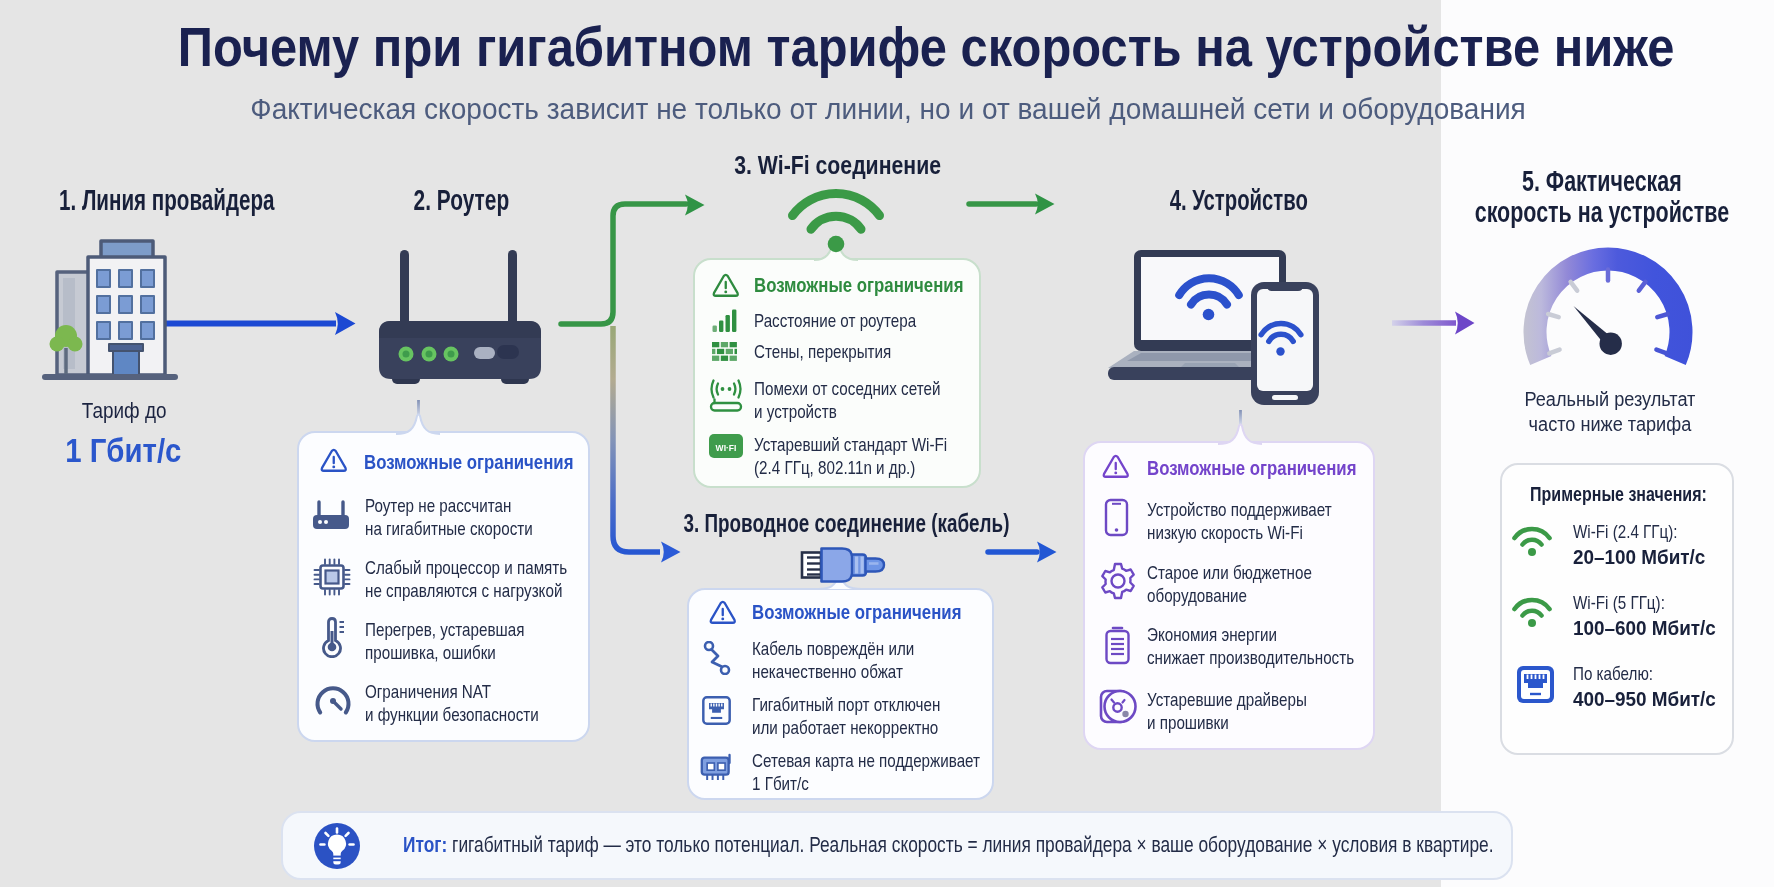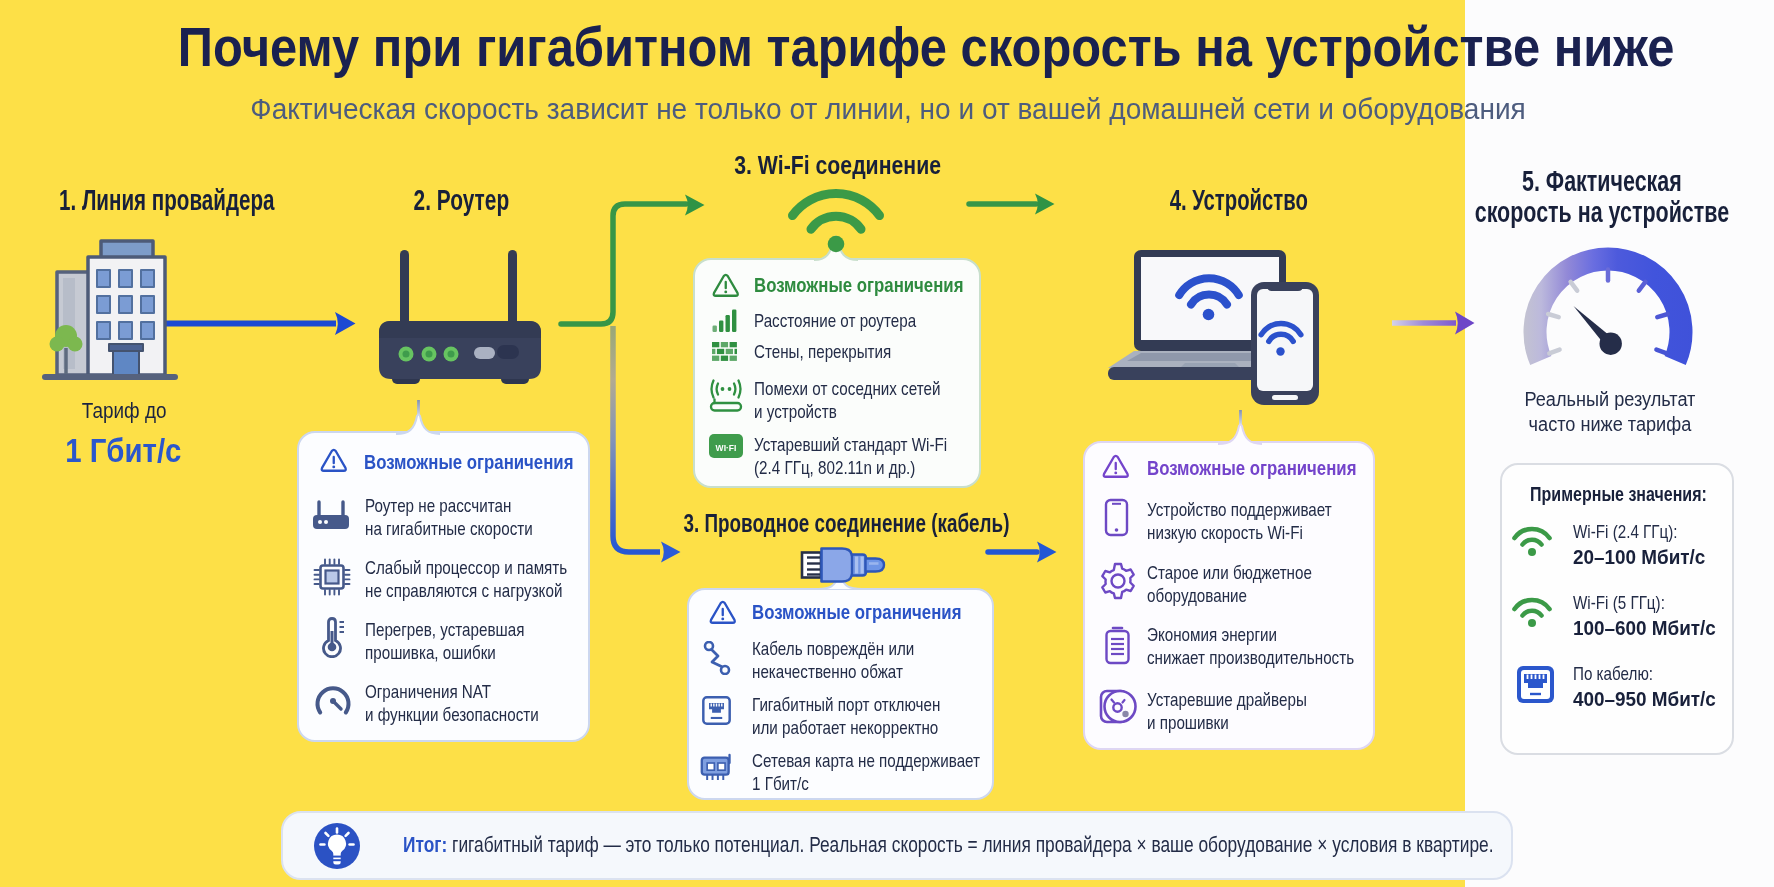--- a/index.html
+++ b/index.html
@@ -1,17 +1,17 @@
 <!DOCTYPE html>
 <html lang="ru"><head>
 <meta charset="utf-8">
 <style>
   html,body{margin:0;padding:0;}
   body{width:1774px;height:887px;overflow:hidden;background:#fcfcfd;}
-  .page{position:relative;width:1441px;height:887px;font-family:"Liberation Sans",sans-serif;background:#fde047;padding-left:24px;}
+  .page{position:relative;width:1441px;height:887px;font-family:"Liberation Sans",sans-serif;background:#e5e5e5;}
   .abs{position:absolute;}
   .t{position:absolute;white-space:nowrap;transform-origin:0 0;}
   .ctr{position:absolute;width:0;display:flex;justify-content:center;}
   .ctr>span{white-space:nowrap;flex:0 0 auto;transform-origin:50% 0;text-align:center;}
   .colhead{font-weight:bold;font-size:27px;color:#18203a;line-height:30px;}
   .card{position:absolute;background:#fcfdff;border:2px solid #ccd7ef;border-radius:18px;box-sizing:border-box;}
   .card.green{background:#fbfdfb;border-color:#c8dfcc;}
   .card.purple{background:#fdfcff;border-color:#ded6f3;}
   .card.plain{background:#fefefe;border-color:#dadde3;}
   .body{font-size:19px;line-height:23px;color:#232c47;transform:scaleX(0.8);}

